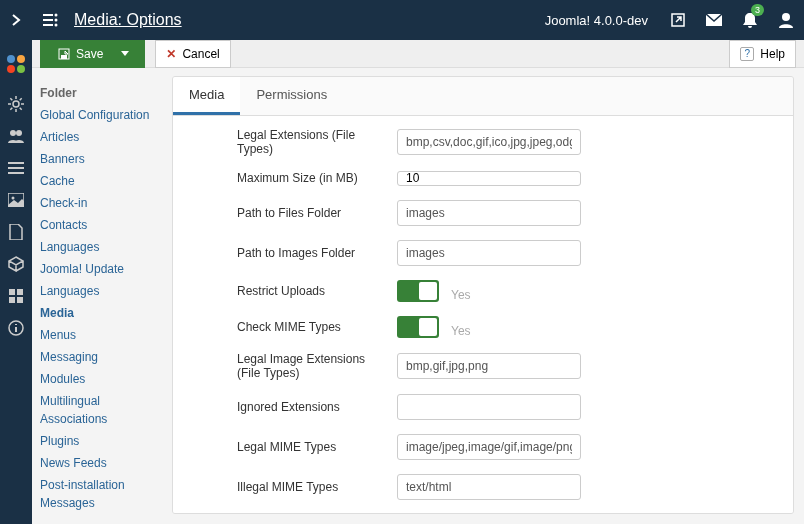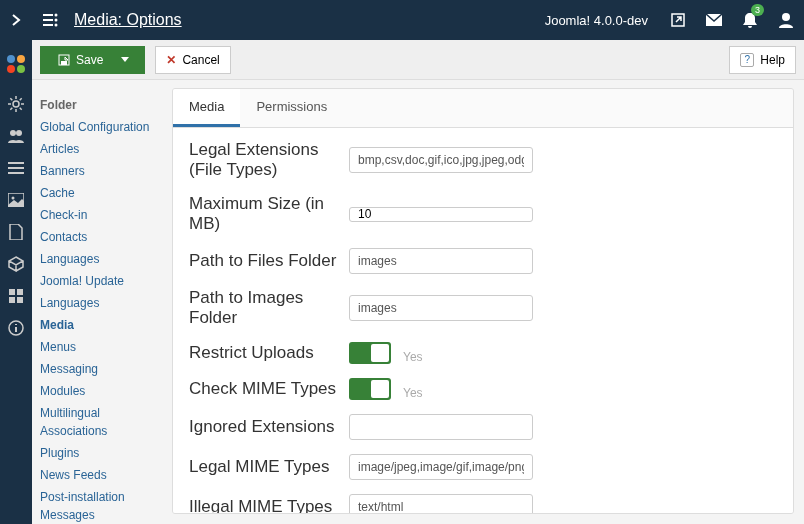--- a/index.html
+++ b/index.html
@@ -16,21 +16,21 @@
 .badge { position: absolute; top: 4px; right: 4px; background: #4caf50; color: #fff; font-size: 9px; border-radius: 6px; padding: 0 4px; height: 12px; line-height: 12px; }
 
 .container { display: flex; height: calc(100% - 40px); }
 
 .iconbar { width: 32px; background: #1a3045; display: flex; flex-direction: column; padding-top: 8px; }
 .iconbar-logo { width: 32px; height: 32px; display: flex; align-items: center; justify-content: center; margin-bottom: 8px; }
 .iconbar-item { width: 32px; height: 32px; display: flex; align-items: center; justify-content: center; cursor: pointer; color: #ccc; }
 
 .content { flex: 1; display: flex; flex-direction: column; }
 
-.toolbar { height: 40px; background: #efefef; border-bottom: 1px solid #ddd; display: flex; align-items: center; padding: 0 8px; }
+.toolbar { height: 28px; background: #efefef; border-bottom: 1px solid #ddd; display: flex; align-items: center; padding: 0 8px; }
 .btn-save { background: #378137; color: #fff; border: none; height: 28px; padding: 0 18px; display: flex; align-items: center; gap: 6px; cursor: pointer; font-size: 12px; }
 .btn-save-dd { background: #378137; border-left: 1px solid #2d6d2d; color: #fff; width: 24px; height: 28px; border: none; cursor: pointer; }
 .btn-cancel { margin-left: 10px; height: 28px; background: #fff; border: 1px solid #ccc; display: flex; align-items: center; padding: 0 10px; gap: 6px; cursor: pointer; font-size: 12px; }
 .btn-cancel .x { color: #c0392b; font-weight: bold; }
 .toolbar-spacer { flex: 1; }
 .btn-help { height: 28px; background: #fff; border: 1px solid #ccc; display: flex; align-items: center; padding: 0 10px; gap: 6px; cursor: pointer; font-size: 12px; }
 .btn-help .q { color: #3071a9; border: 1px solid #aaa; width: 14px; height: 14px; border-radius: 2px; display: flex; align-items: center; justify-content: center; font-size: 10px; }
 
 .main { flex: 1; display: flex; overflow: hidden; }
 
@@ -39,21 +39,21 @@
 .sidebar-link { display: block; color: #2a6496; text-decoration: none; padding: 2px 0; cursor: pointer; line-height: 1.5; }
 .sidebar-link.active { font-weight: bold; }
 
 .panel { flex: 1; background: #fff; border: 1px solid #ddd; margin: 8px 10px 10px 0; border-radius: 3px; overflow-y: auto; }
 .tabs { display: flex; border-bottom: 1px solid #ddd; background: #fafafa; }
 .tab { padding: 10px 16px; cursor: pointer; font-size: 13px; color: #555; }
 .tab.active { border-bottom: 3px solid #3071a9; color: #333; background: #fff; }
 
 .form { padding: 12px 16px; }
 .form-row { display: flex; align-items: center; margin-bottom: 14px; }
-.form-label { width: 160px; font-size: 17px; color: #333; padding-right: 10px; }
+.form-label { width: 160px; font-size: 12px; color: #333; padding-right: 10px; margin-left: 48px; }
 .form-control { flex: 0 0 184px; }
 .form-input { width: 184px; height: 26px; border: 1px solid #ccc; border-radius: 3px; padding: 0 8px; font-size: 12px; color: #555; }
 .form-num { width: 184px; height: 15px; border: 1px solid #ccc; border-radius: 3px; padding: 0 8px; font-size: 12px; }
 
 .toggle { display: flex; align-items: flex-end; gap: 12px; }
 .switch { width: 42px; height: 22px; background: #378137; border-radius: 3px; position: relative; cursor: pointer; }
 .switch::after { content: ''; position: absolute; right: 2px; top: 2px; width: 18px; height: 18px; background: #fff; border-radius: 2px; }
 .switch-label { color: #aaa; font-size: 12px; }
 
 svg { display: block; }
@@ -254,20 +254,24 @@
           </div>
 
           <div class="form-row">
             <div class="form-label">Check MIME Types</div>
             <div class="form-control toggle">
               <div class="switch"></div>
               <span class="switch-label">Yes</span>
             </div>
           </div>
 
+          <div class="form-row">
+            <div class="form-label">Legal Image Extensions (File Types)</div>
+            <div class="form-control"><input class="form-input" value="bmp,gif,jpg,png" style=""></div>
+          </div>
 
           <div class="form-row">
             <div class="form-label">Ignored Extensions</div>
             <div class="form-control"><input class="form-input" value="" style=""></div>
           </div>
 
           <div class="form-row">
             <div class="form-label">Legal MIME Types</div>
             <div class="form-control"><input class="form-input" value="image/jpeg,image/gif,image/png,im" style=""></div>
           </div>

